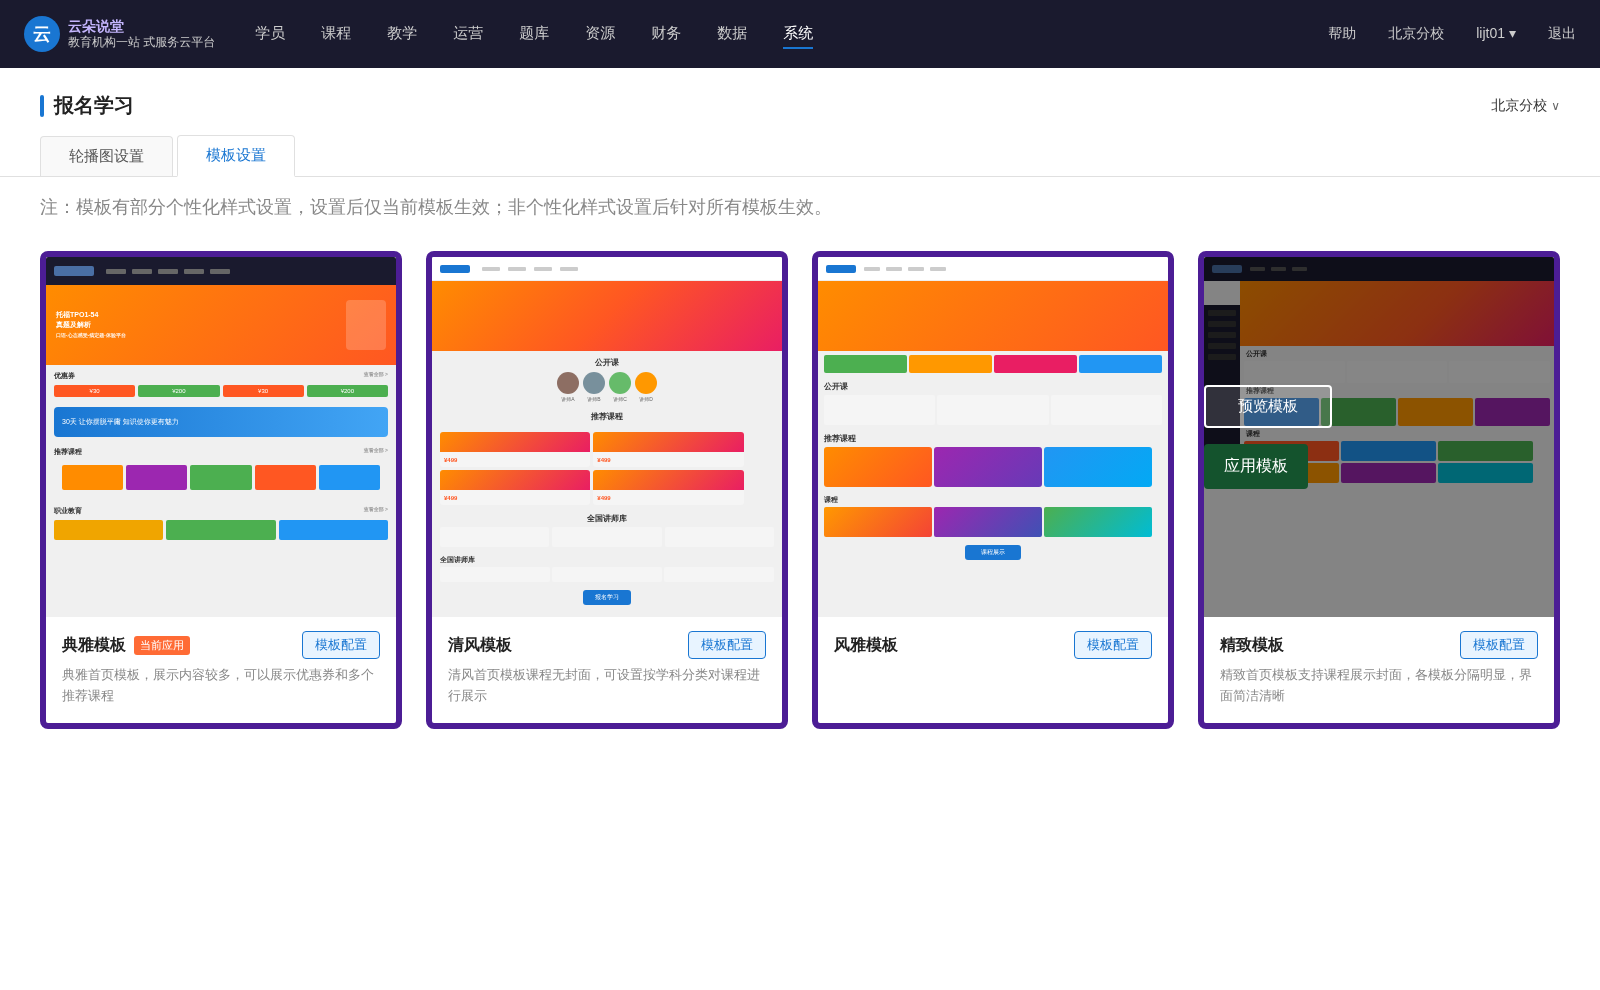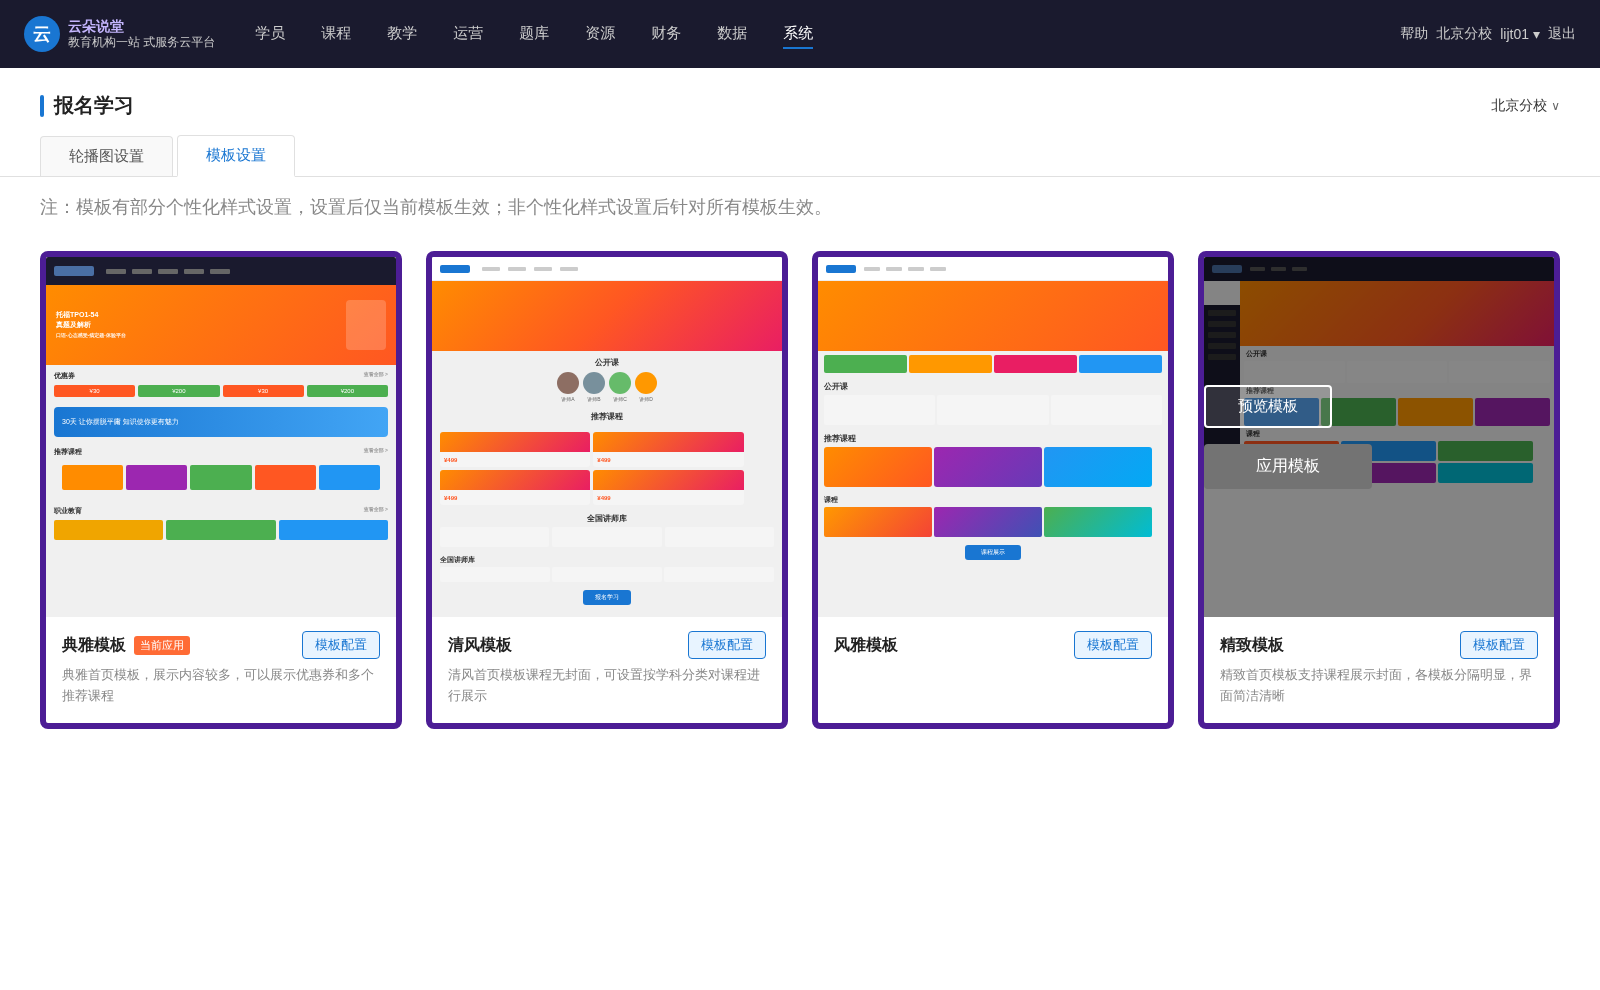--- a/index.html
+++ b/index.html
@@ -35,21 +35,21 @@
       display: flex; align-items: center; flex: 1; gap: 36px;
     }
     .nav-item {
       font-size: 15px; color: #ccc; cursor: pointer; padding: 4px 0;
       border-bottom: 2px solid transparent;
       white-space: nowrap;
     }
     .nav-item.active { color: #fff; border-bottom: 2px solid #1976d2; }
 
     .navbar-right {
-      display: flex; align-items: center; gap: 8px;
+      display: flex; align-items: flex-start; gap: 32px;
     }
     .navbar-right span { color: #ccc; font-size: 14px; cursor: pointer; }
     .user-dropdown { display: flex; align-items: center; gap: 4px; }
 
     
     .main {
       background: #fff;
       min-height: 922px;
     }
 
@@ -144,22 +144,22 @@
       padding: 10px 32px;
       border: 2px solid #fff;
       background: rgba(255,255,255,0.15);
       color: #fff;
       font-size: 15px;
       border-radius: 4px;
       cursor: pointer;
       font-family: inherit;
     }
     .overlay-btn-apply {
-      padding: 12px 52px;
-      background: #737373;
+      padding: 12px 20px;
+      background: #14532d;
       color: #fff;
       font-size: 16px;
       border: none;
       border-radius: 4px;
       cursor: pointer;
       font-family: inherit;
       font-weight: 500;
     }
 
     .template-info {

